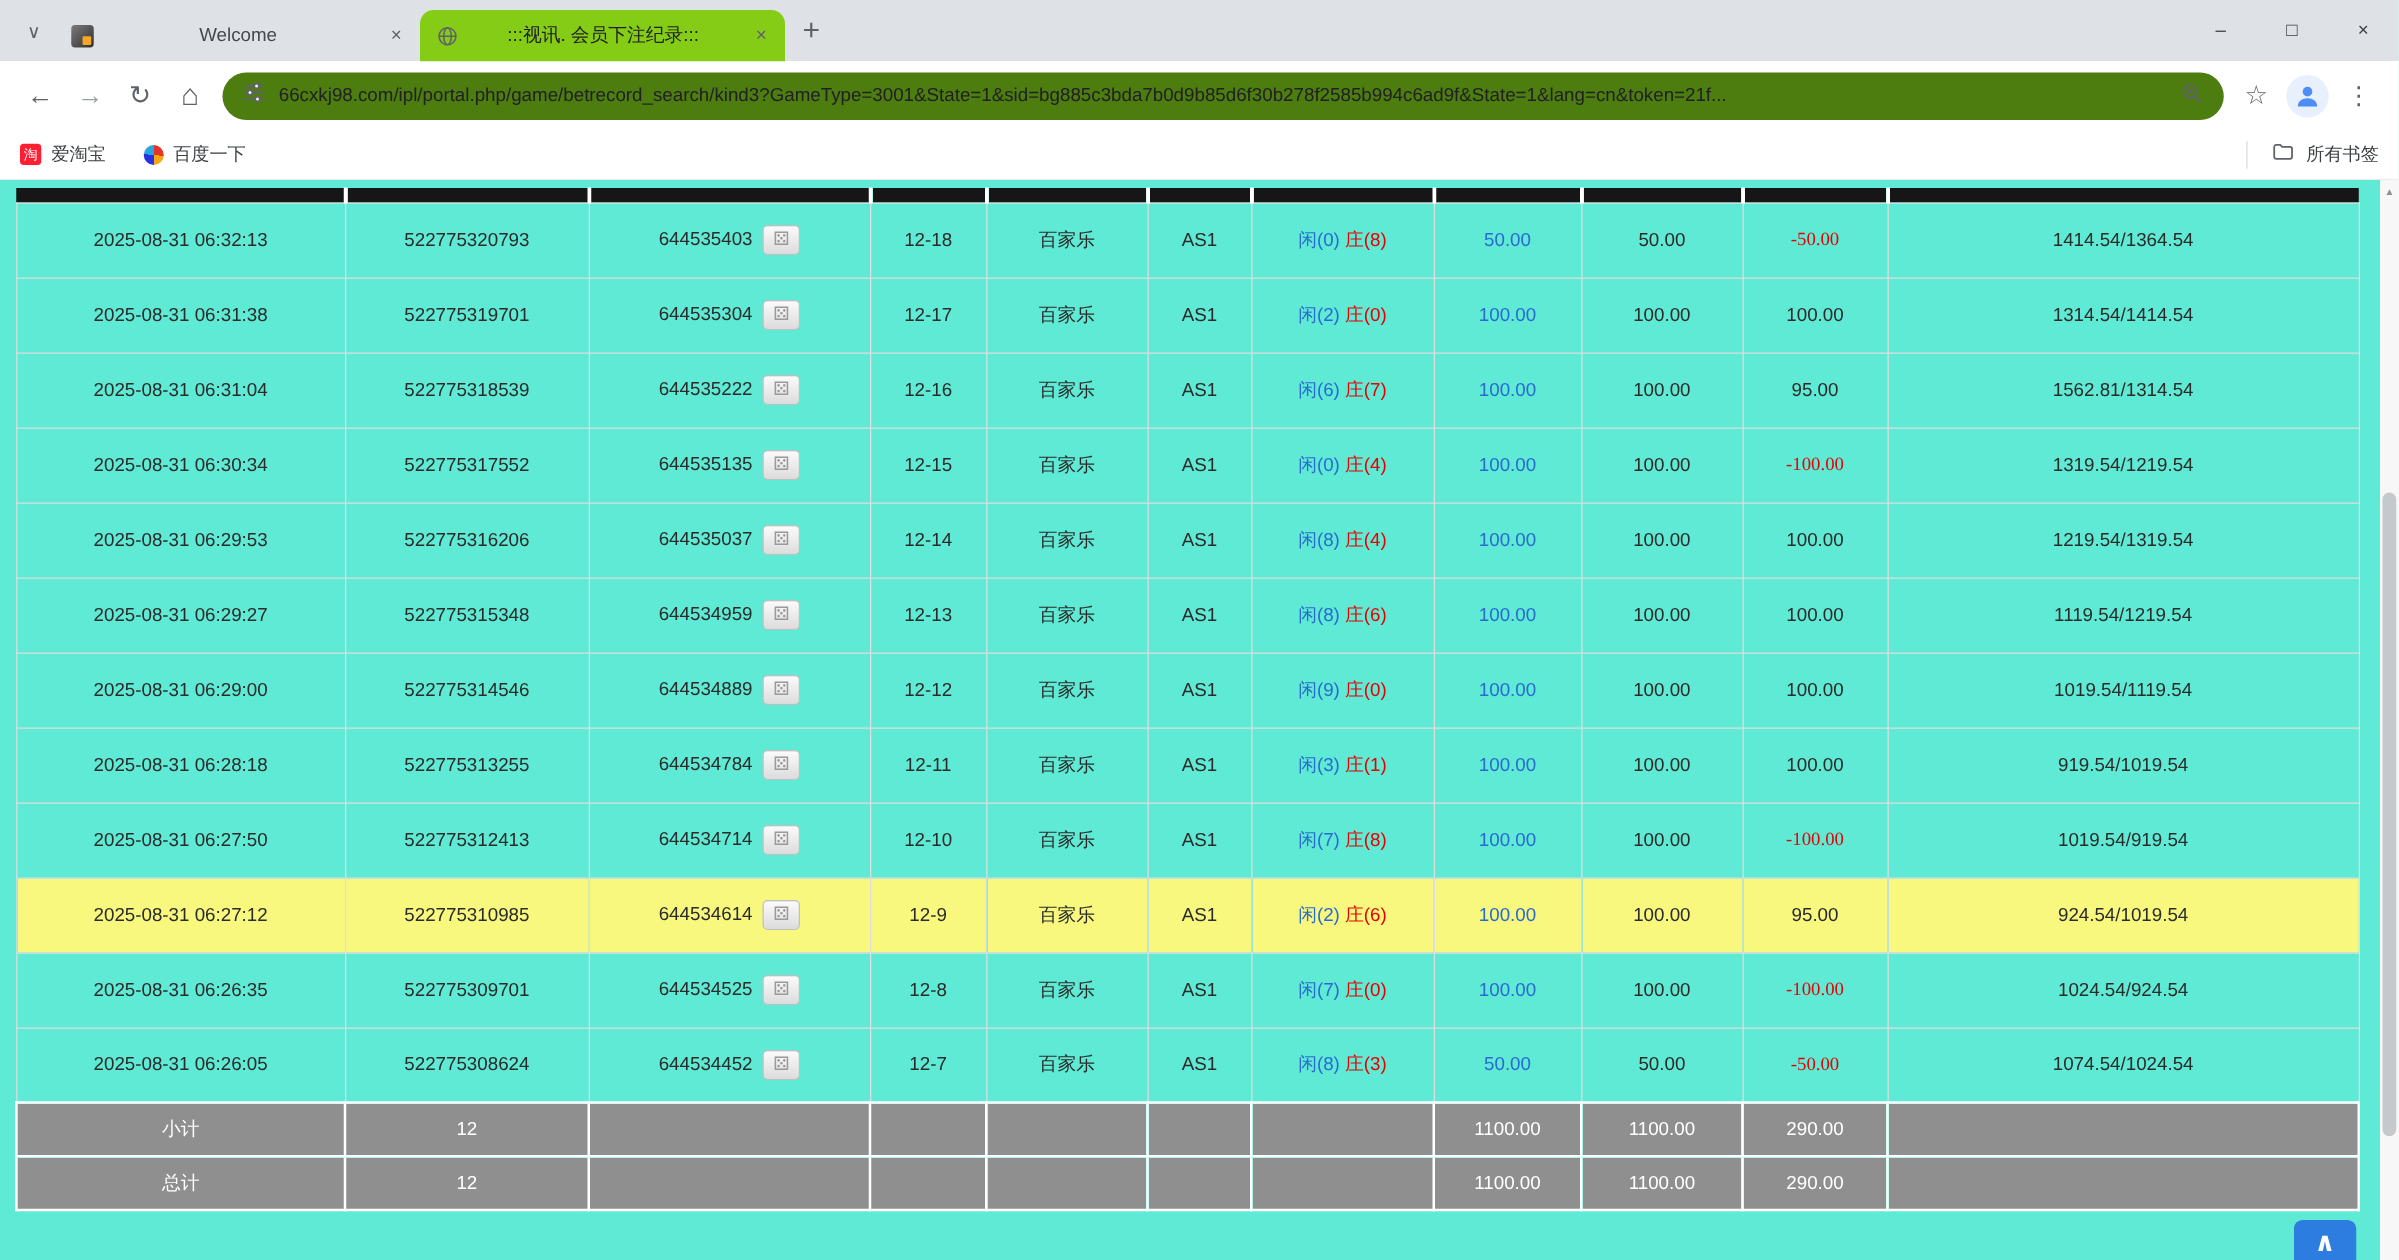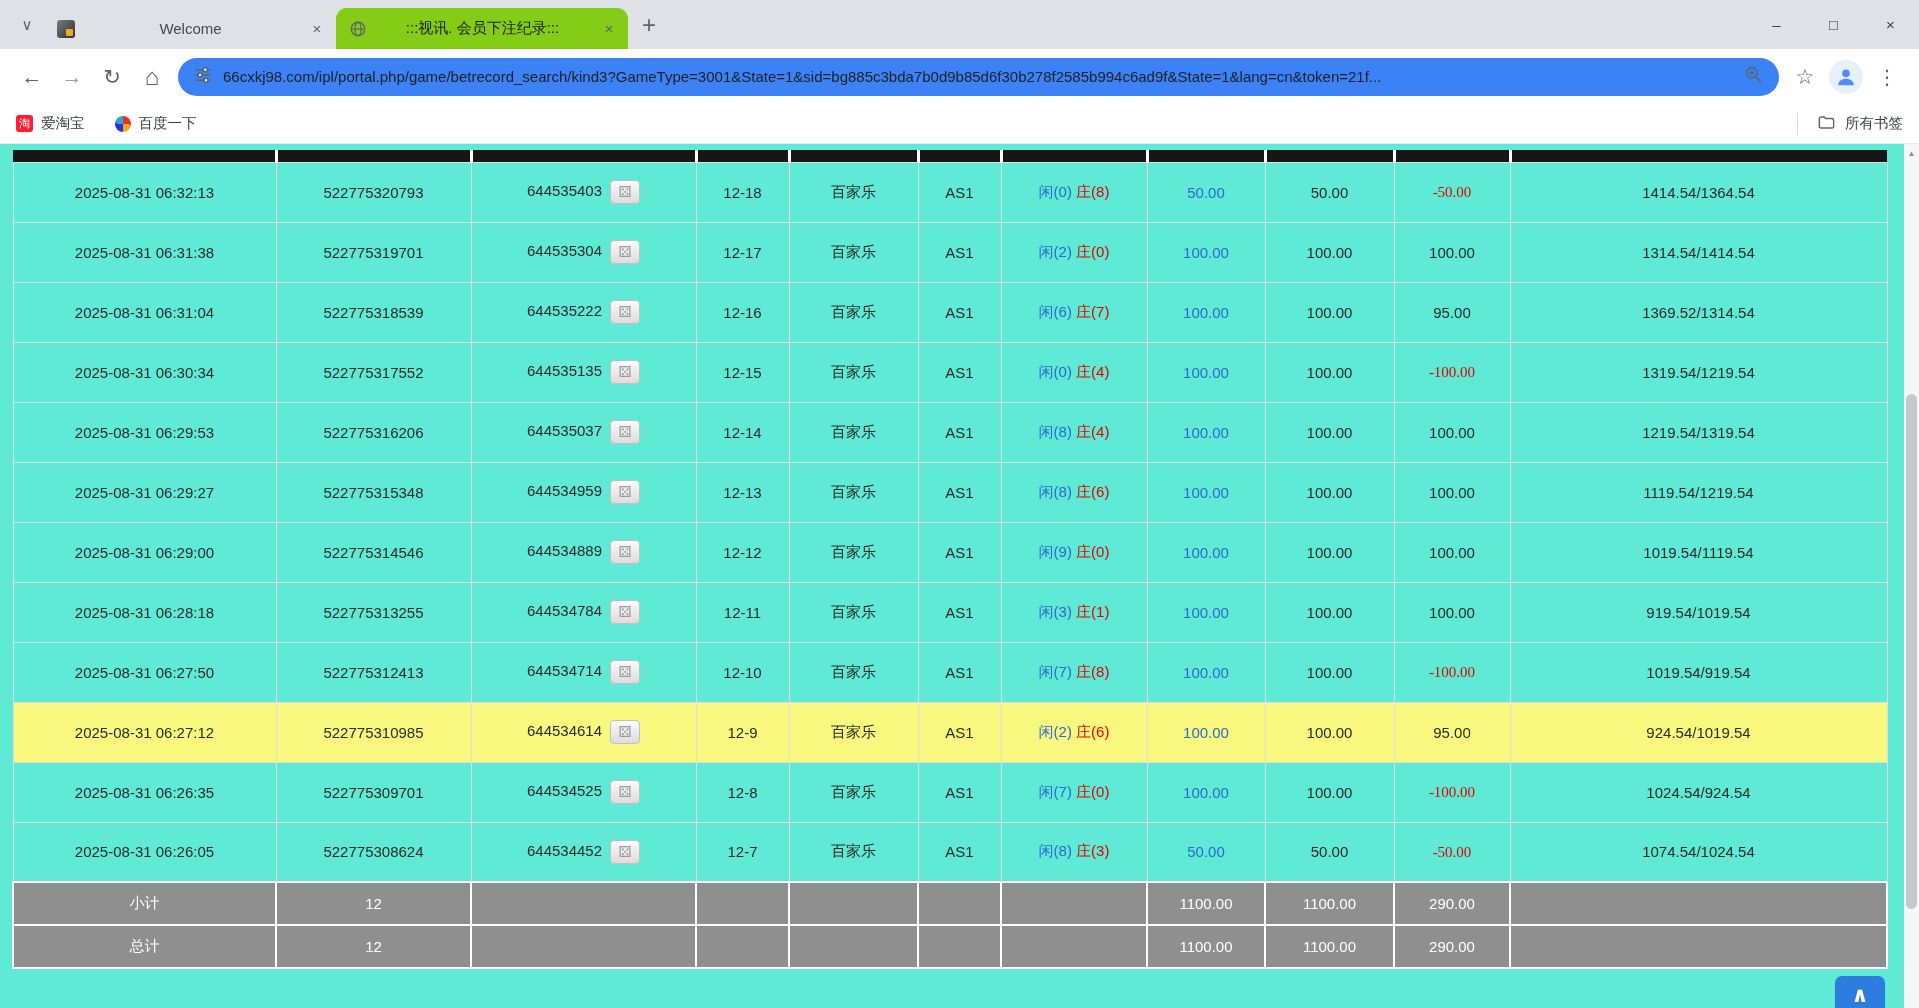--- a/index.html
+++ b/index.html
@@ -32,21 +32,21 @@
   .favicon.welcome{background:linear-gradient(135deg,#7b7b7b,#2f2f2f);border-radius:3px;}
   .favicon.welcome i{position:absolute;right:2px;bottom:2px;width:7px;height:7px;background:#f5a623;border-radius:1px;}
 
   
   .navbar{height:55px;display:flex;align-items:center;padding:0 12px;background:#fff;}
   .nav-icon{width:40px;height:40px;display:flex;align-items:center;justify-content:center;
             font-size:21px;color:#5f6368;flex:none;border-radius:50%;}
   .nav-icon.fwd{color:#9aa0a6;}
   .nav-icon.home{font-size:24px;}
   .nav-icon.menu{font-size:20px;}
-  .urlbar{flex:1;height:38px;background:#3b82f6;border-radius:19px;display:flex;align-items:center;
+  .urlbar{flex:1;height:38px;background:#4d7c0f;border-radius:19px;display:flex;align-items:center;
           padding:0 16px;margin:0 6px;min-width:0;}
   .url-text{flex:1;font-size:15px;color:#202124;white-space:nowrap;overflow:hidden;min-width:0;margin-left:11px;}
   .urlbar svg,.navbar svg{flex:none;}
   .avatar{width:34px;height:34px;border-radius:50%;background:#e8f0fe;display:flex;align-items:center;
           justify-content:center;margin:0 4px;}
 
   
   .bookmarks{height:40px;display:flex;align-items:center;padding:0 16px;gap:30px;border-bottom:1px solid #ececec;background:#fff;}
   .bookmark{display:flex;align-items:center;gap:8px;font-size:14.5px;color:#3c4043;}
   .bm-ico-taobao{width:17px;height:17px;border-radius:3px;background:#ff1e32;color:#fff;font-size:11px;
@@ -236,21 +236,21 @@
     <td><span>2025-08-31 06:31:04</span></td>
     <td><span>522775318539</span></td>
     <td><span>644535222</span><span class="dice-btn">⚄</span></td>
     <td><span>12-16</span></td>
     <td><span>百家乐</span></td>
     <td><span>AS1</span></td>
     <td><span class="bet-player">闲(6)</span> <span class="bet-banker">庄(7)</span></td>
     <td class="amt"><span>100.00</span></td>
     <td><span>100.00</span></td>
     <td><span>95.00</span></td>
-    <td><span>1369.52/1314.54</span></td>
+    <td><span>1562.81/1314.54</span></td>
   </tr>
         <tr>
     <td><span>2025-08-31 06:30:34</span></td>
     <td><span>522775317552</span></td>
     <td><span>644535135</span><span class="dice-btn">⚄</span></td>
     <td><span>12-15</span></td>
     <td><span>百家乐</span></td>
     <td><span>AS1</span></td>
     <td><span class="bet-player">闲(0)</span> <span class="bet-banker">庄(4)</span></td>
     <td class="amt"><span>100.00</span></td>

